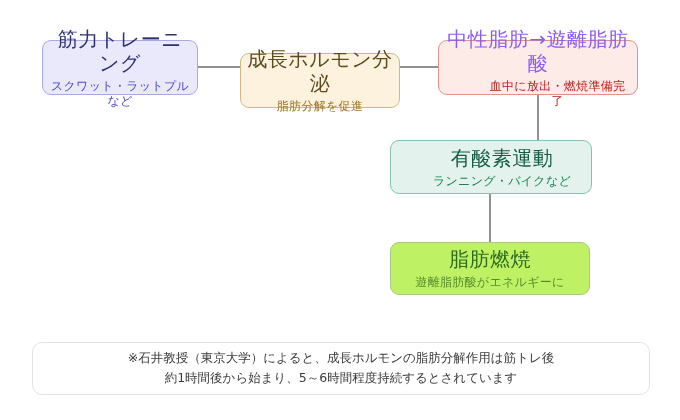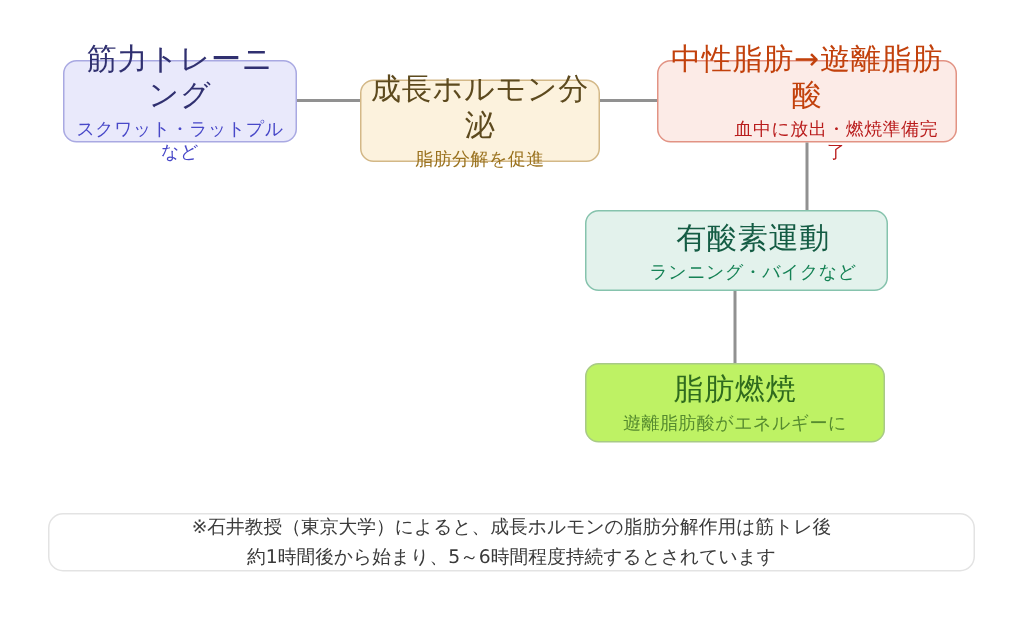--- a/index.html
+++ b/index.html
@@ -32,21 +32,21 @@
   .n3 { left: 438px; top: 40px;  width: 200px; height: 55px; }
   .n4 { left: 390px; top: 140px; width: 202px; height: 54px; }
   .n5 { left: 390px; top: 242px; width: 200px; height: 53px; }
   .edge { position: absolute; }
   .e1 { left: 198px; top: 66px;  width: 42px; height: 2px; }
   .e2 { left: 400px; top: 66px;  width: 38px; height: 2px; }
   .e3 { left: 537px; top: 95px;  width: 2px;  height: 45px; }
   .e4 { left: 489px; top: 194px; width: 2px;  height: 48px; }
   .note {
     position: absolute;
-    left: 32px; top: 342px; width: 618px; height: 39px;
+    left: 32px; top: 342px; width: 618px; height: 53px;
     border: 1px solid #e3e3e3;
     border-radius: 10px;
     background: #ffffff;
     display: flex;
     flex-direction: column;
     align-items: center;
     justify-content: center;
     gap: 3px;
   }
   .note .line { font-size: 12.5px; color: #3a3a3a; line-height: 1.35; text-align: center; }
@@ -60,21 +60,21 @@
     <span class="title" style="color: rgb(48, 48, 112);">筋力トレーニング</span>
     <span class="subtitle" style="color: rgb(72, 72, 200);">スクワット・ラットプルなど</span>
   </div>
 
   <div class="node n2" style="background: rgb(252, 242, 221); border-color: rgb(211, 184, 135);">
     <span class="title" style="color: rgb(93, 74, 30);">成長ホルモン分泌</span>
     <span class="subtitle" style="color: rgb(154, 114, 31);">脂肪分解を促進</span>
   </div>
 
   <div class="node n3" style="background: rgb(252, 235, 231); border-color: rgb(226, 147, 132);">
-    <span class="title" style="color: #c2410c;">中性脂肪→遊離脂肪酸</span>
+    <span class="title" style="color: #8b5cf6;">中性脂肪→遊離脂肪酸</span>
     <span class="subtitle" style="color: #b91c1c; margin-left: 39px;">血中に放出・燃焼準備完了</span>
   </div>
 
   <div class="node n4" style="background: rgb(227, 242, 236); border-color: rgb(134, 195, 173); padding-left: 28px;">
     <span class="title" style="color: rgb(20, 92, 68);">有酸素運動</span>
     <span class="subtitle" style="color: rgb(21, 130, 85);">ランニング・バイクなど</span>
   </div>
 
   <div class="node n5" style="background: #bef264; border-color: rgb(168, 202, 134);">
     <span class="title" style="color: rgb(47, 107, 30);">脂肪燃焼</span>

